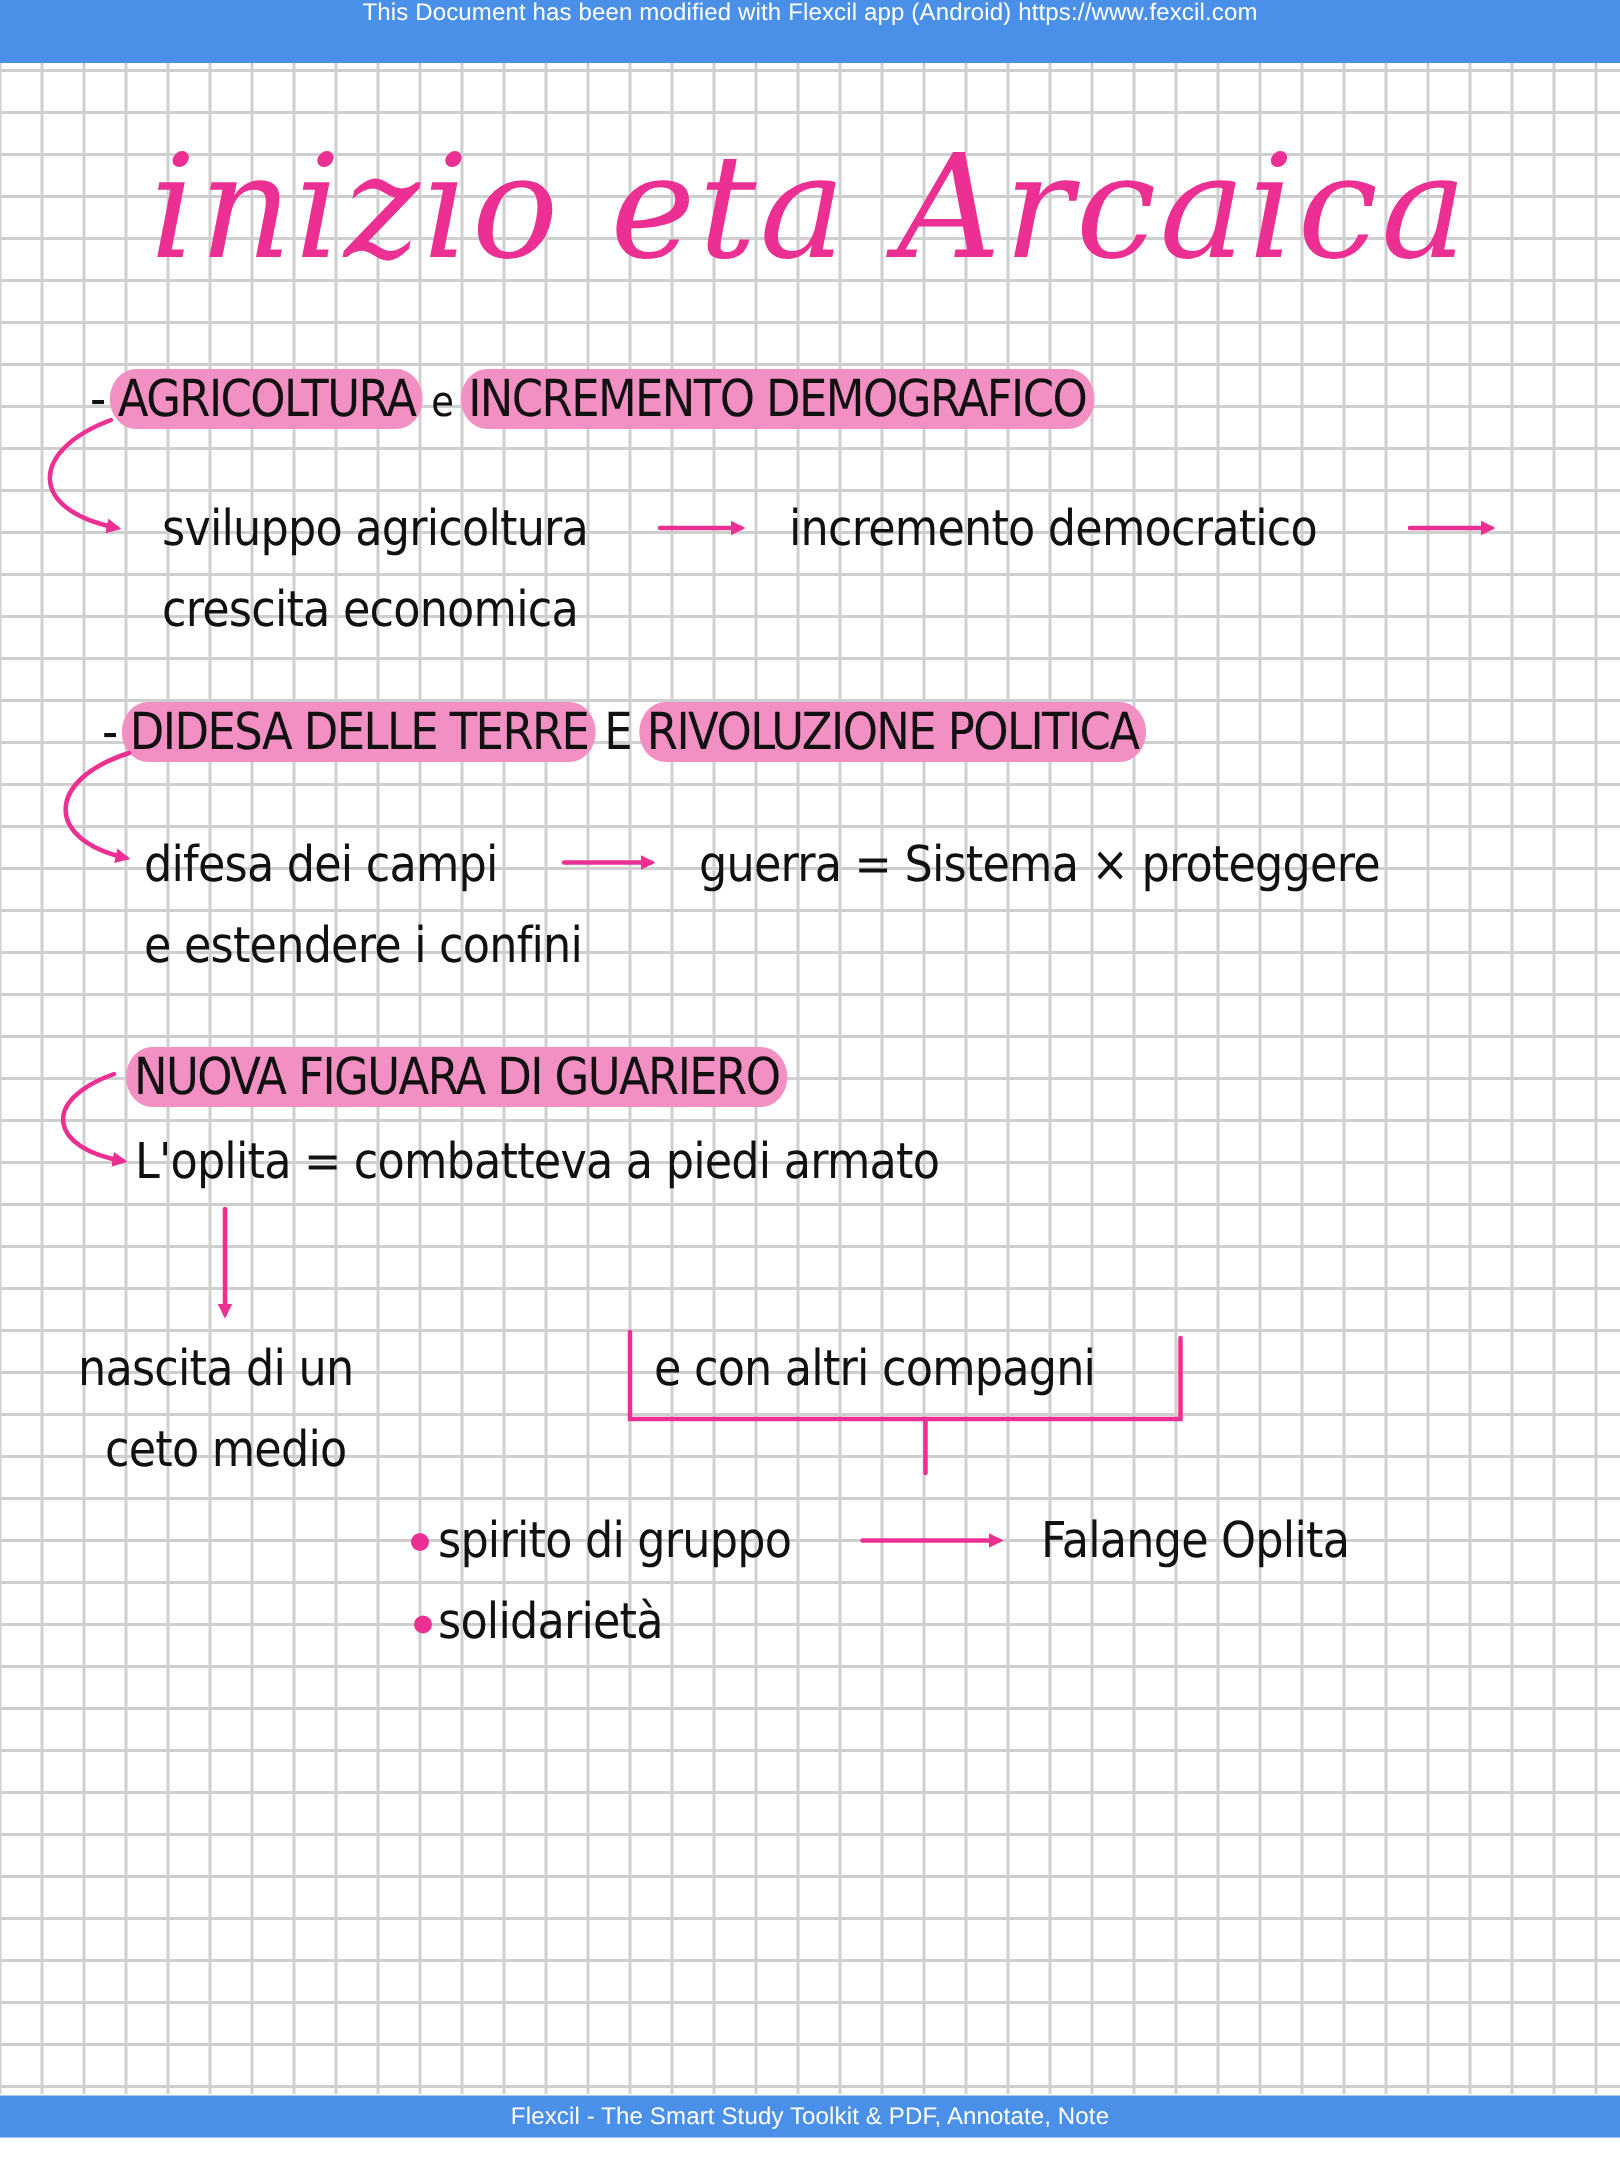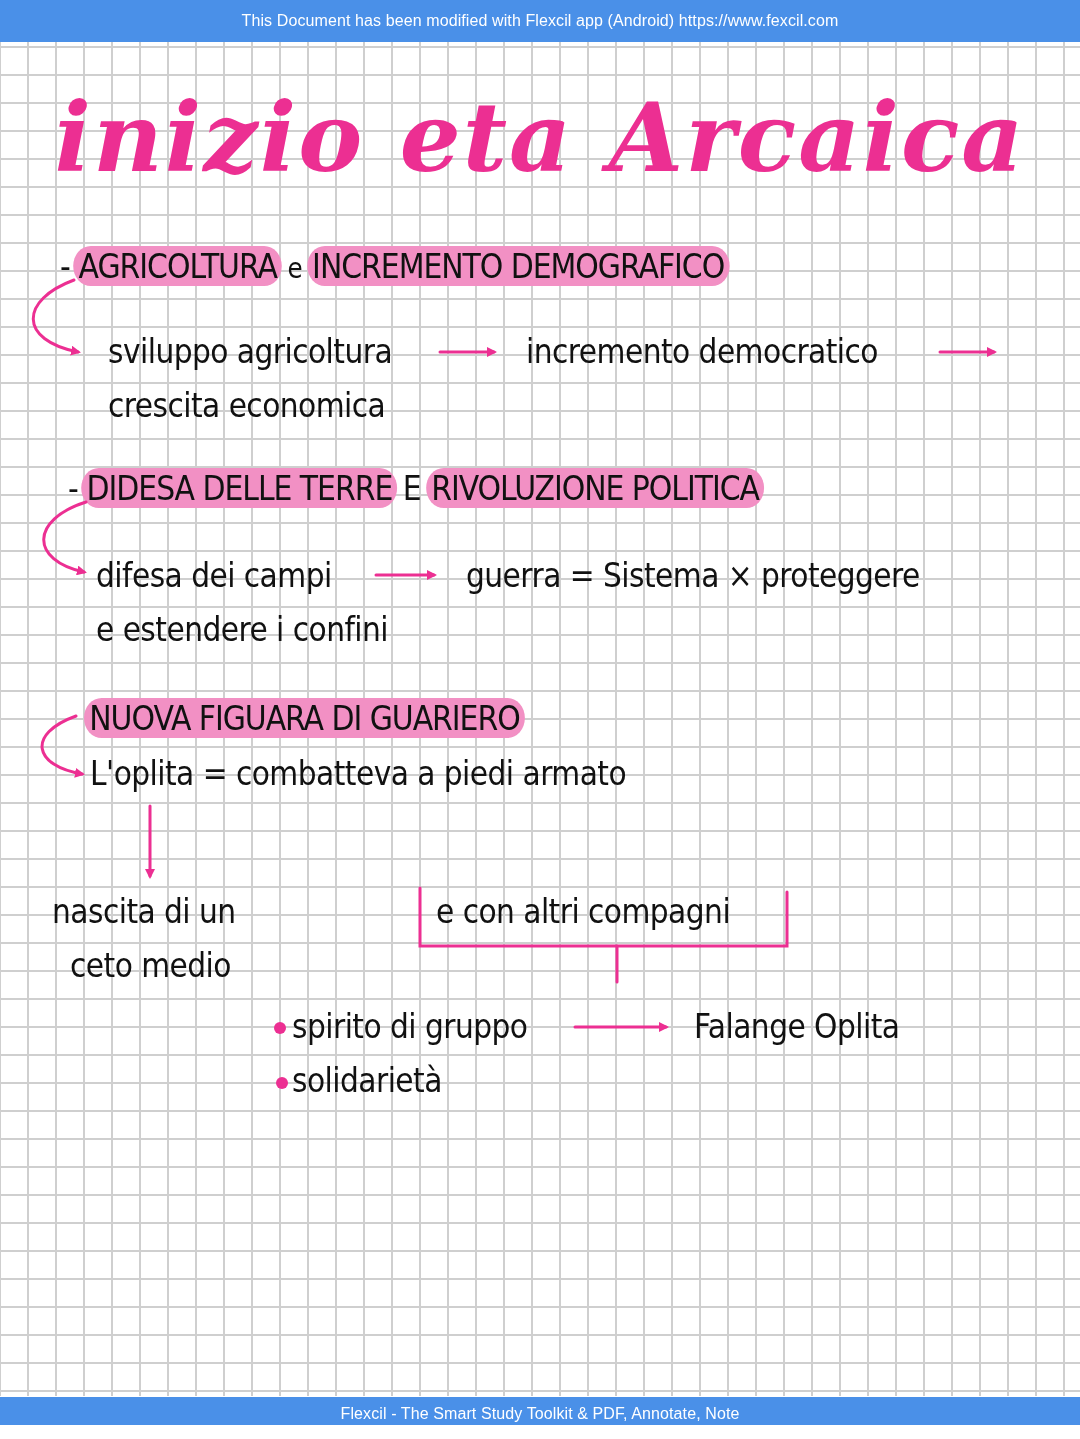--- a/index.html
+++ b/index.html
@@ -14,30 +14,30 @@
     background-image:
       linear-gradient(to right, #cfcfcf 0, #cfcfcf 2px, transparent 2px),
       linear-gradient(to bottom, #cfcfcf 0, #cfcfcf 2px, transparent 2px);
     background-size: 28px 28px;
     background-position: 27px 4px;
   }
   .banner {
     position: absolute; left: 0; width: 1080px; height: 42px;
     background: #4a90e8; color: #ffffff;
     font-family: "Liberation Sans", sans-serif; font-size: 16px;
-    display: flex; align-items: center; justify-content: center;
+    display: flex; justify-content: center;
     letter-spacing: 0.1px;
   }
   .banner.top { top: 0; height: 42px; }
   .banner.bottom { top: 1397px; height: 28px; }
   .banner.bottom span { margin-top: 6px; }
 
   .title {
     position: absolute; left: 0; top: 78px; width: 1080px; text-align: center;
-    font-family: "DejaVu Serif", serif; font-style: italic; font-weight: bold;
+    font-family: "DejaVu Serif", serif; font-style: italic; font-weight: normal;
     font-size: 96px; color: #ec2f92; letter-spacing: 2px;
     line-height: 120px;
   }
 
   .txt {
     position: absolute; color: #111111; white-space: nowrap;
     font-family: "DejaVu Sans", sans-serif;
   }
   .hd { font-size: 34px; letter-spacing: -1.2px; line-height: 44px; transform: scaleX(0.88); transform-origin: left center; }
   .bd { font-size: 33px; letter-spacing: -0.6px; line-height: 44px; transform: scaleX(0.9); transform-origin: left center; }

